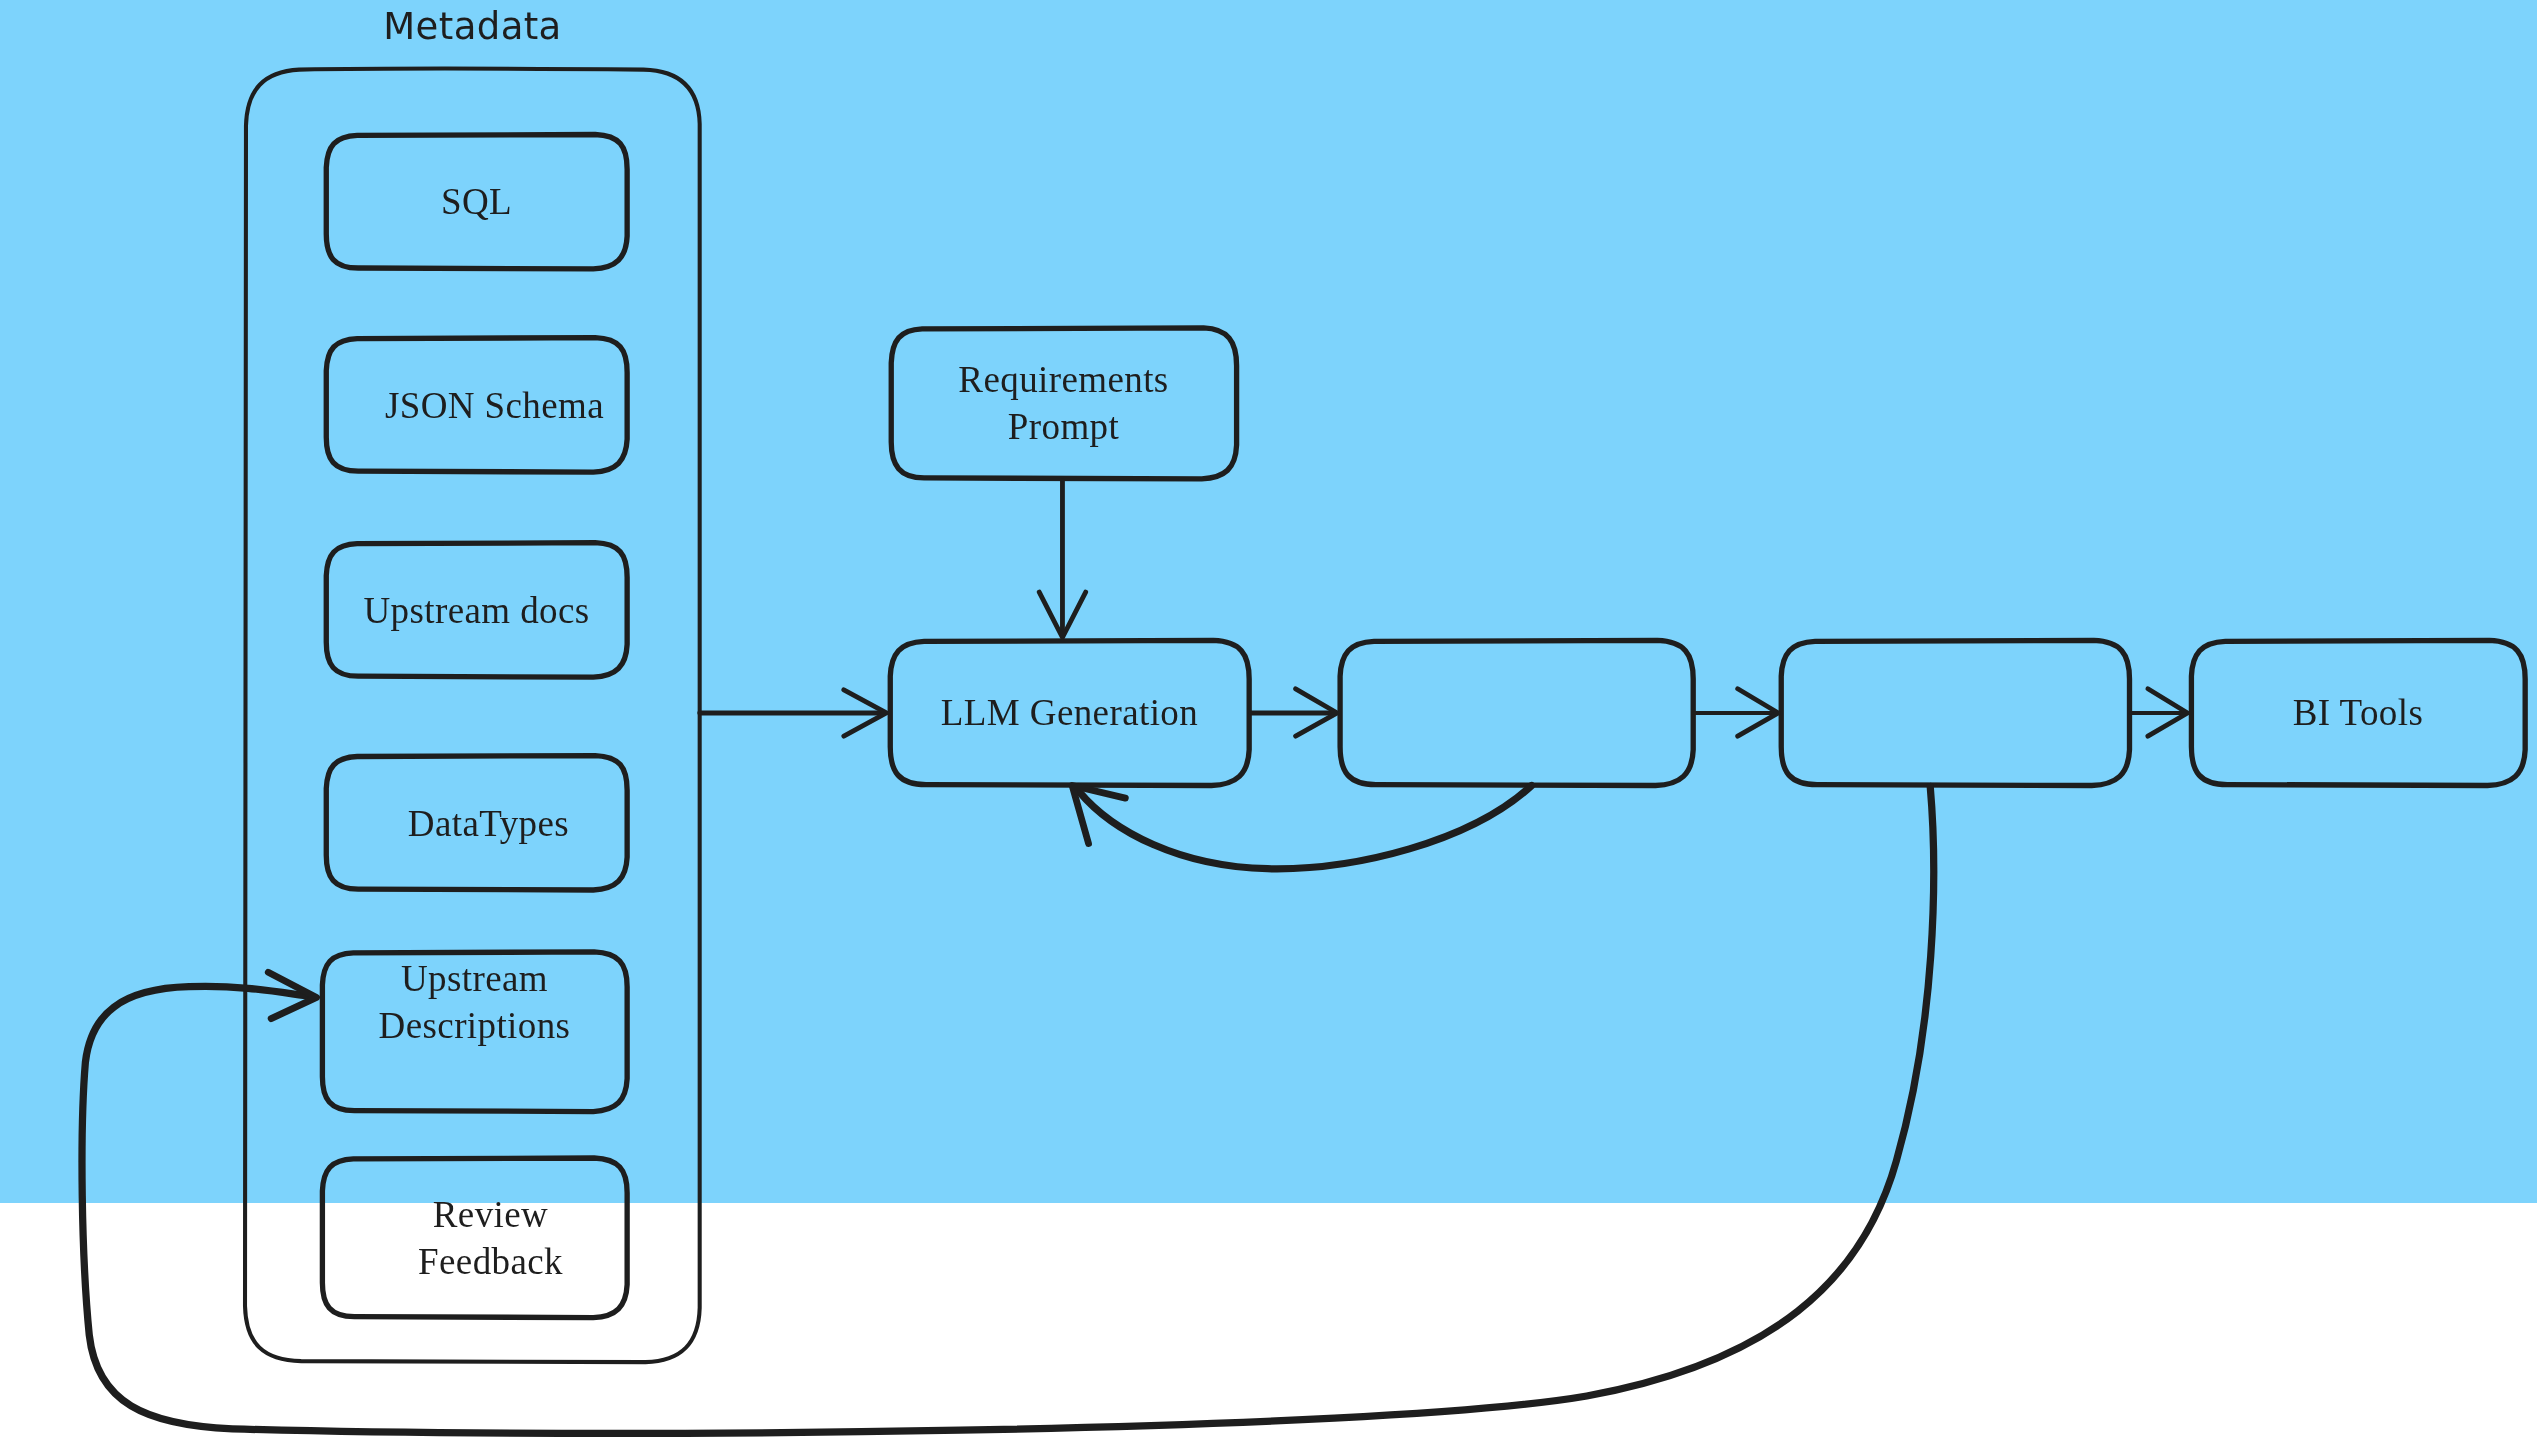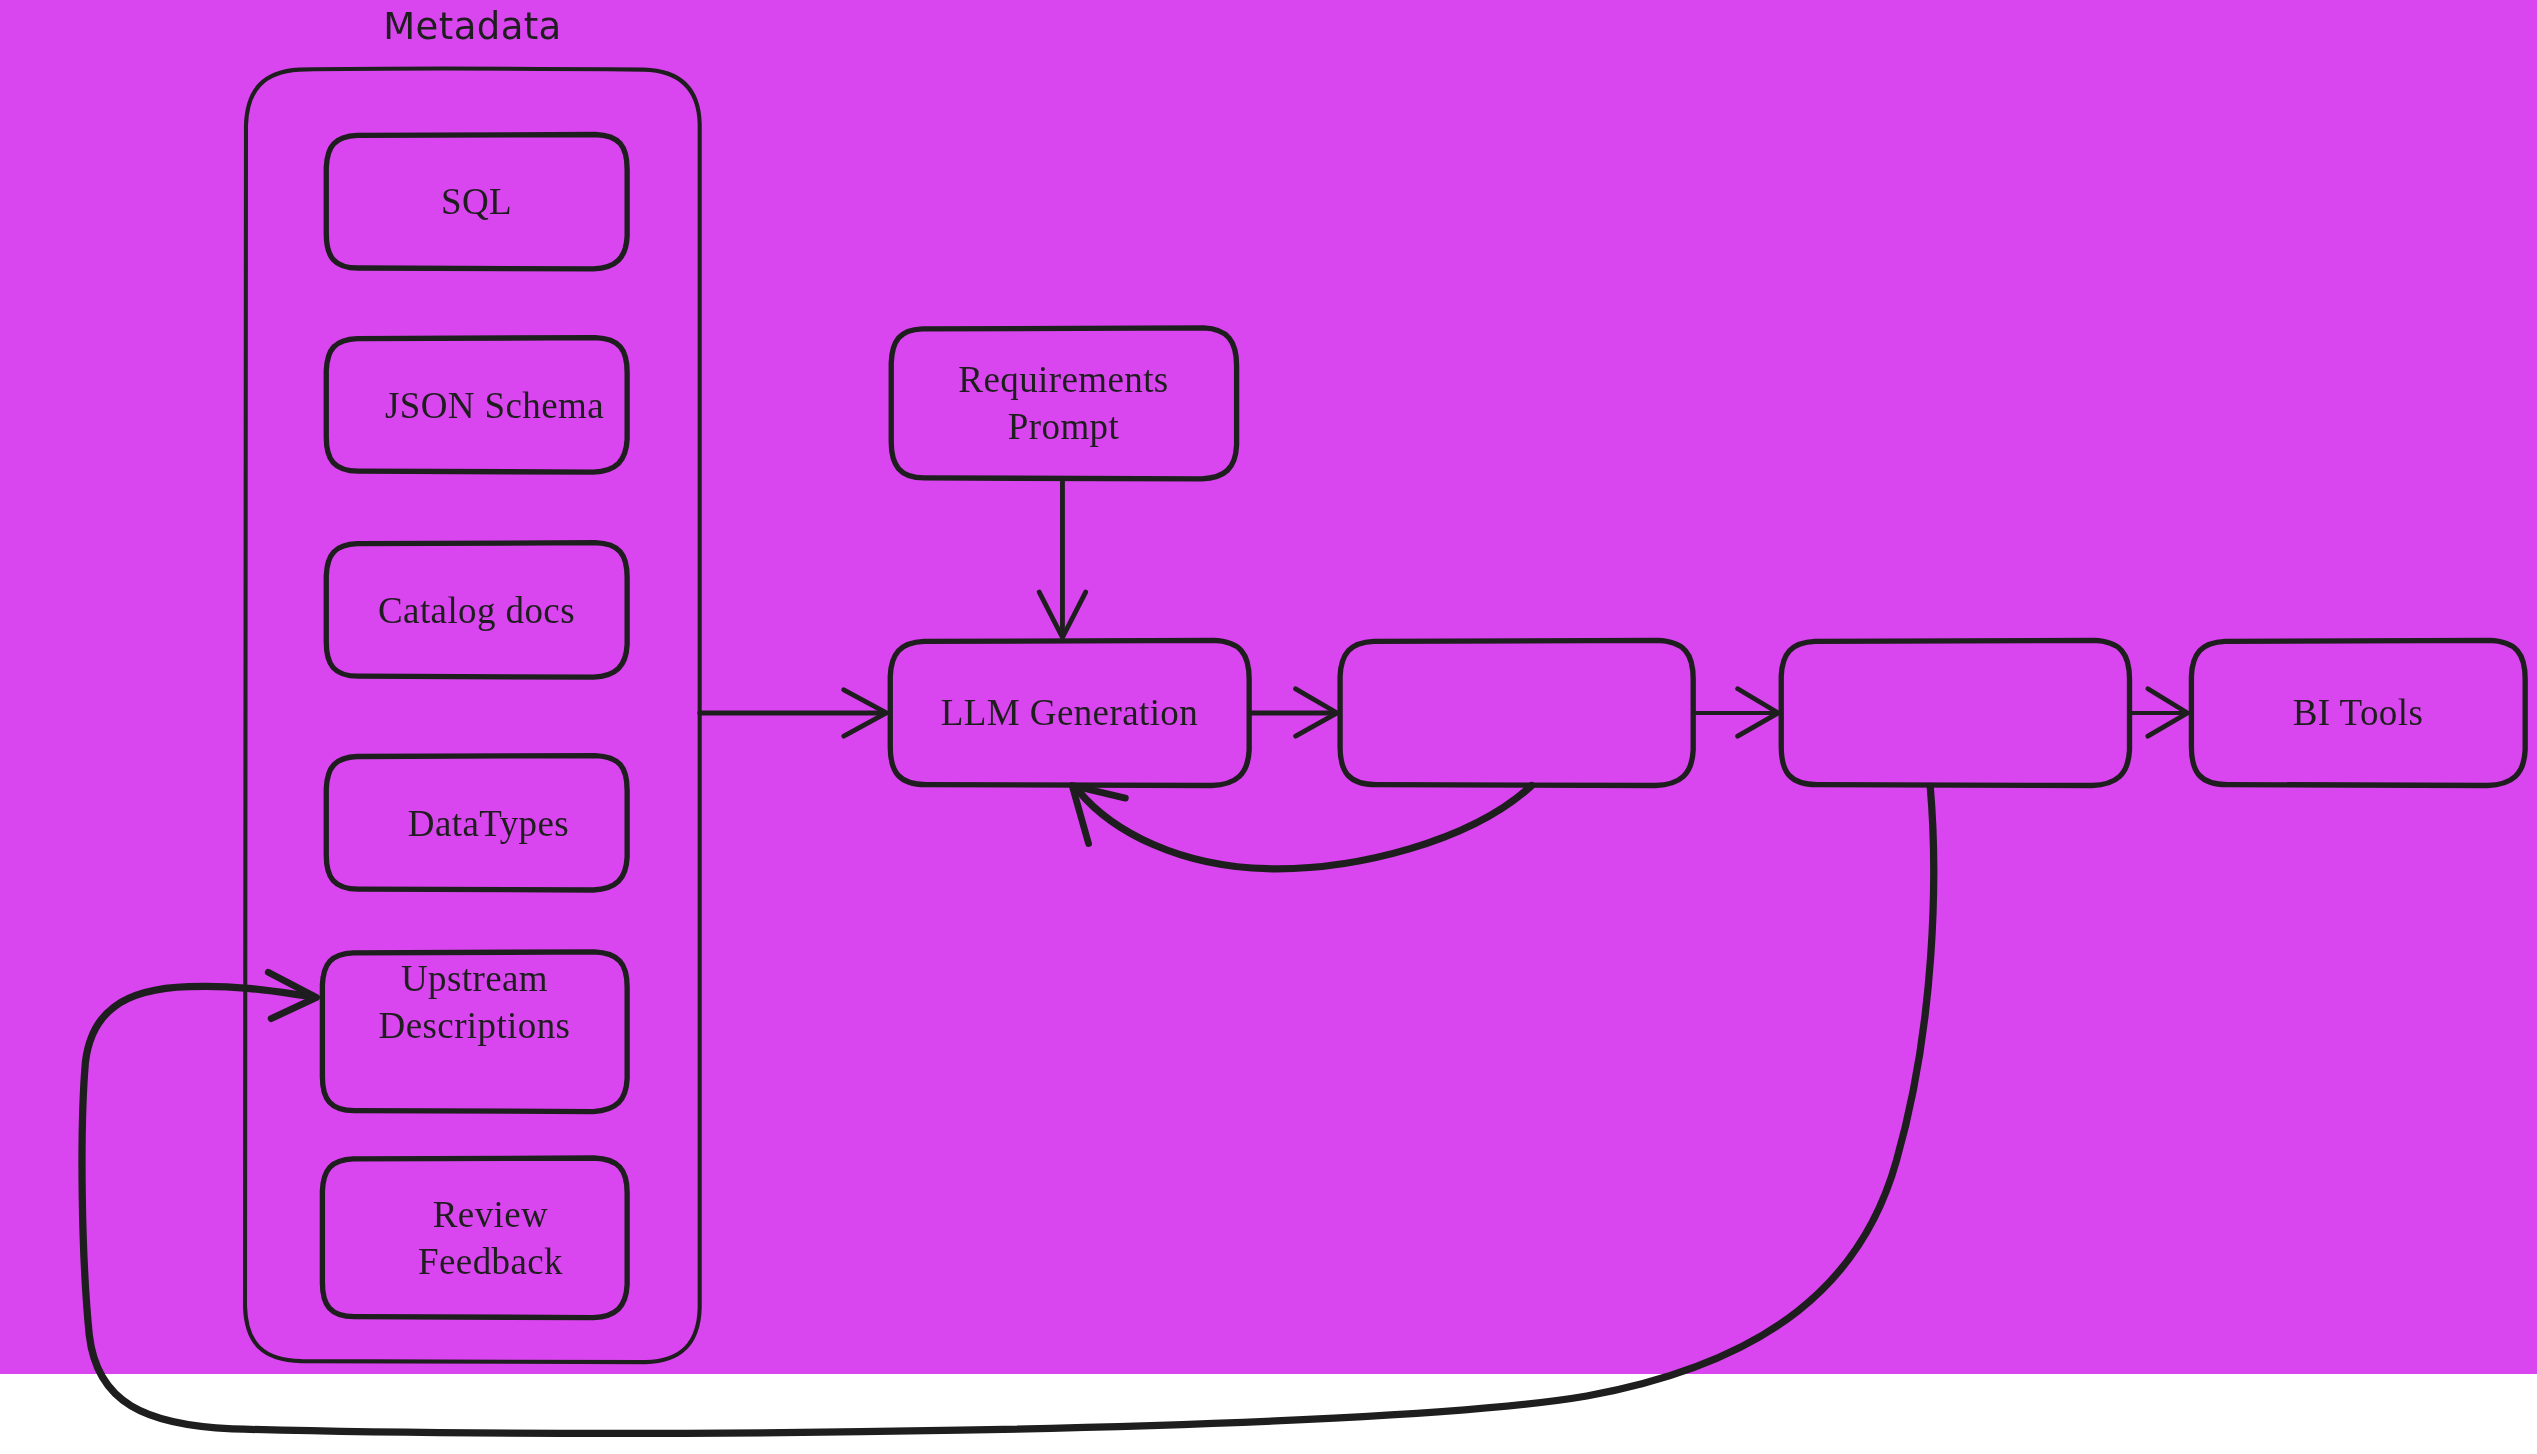--- a/index.html
+++ b/index.html
@@ -9,22 +9,22 @@
   }
   body {
     width: 2538px;
     height: 1454px;
     font-family: "DejaVu Sans", sans-serif;
     overflow: hidden;
   }
   #diagram-root {
     position: relative;
     width: 2538px;
-    height: 1374px;
-    background: #d946ef;
+    height: 1203px;
+    background: #7dd3fc;
   }
   svg#canvas {
     position: absolute;
     top: 0;
     left: 0;
     width: 2538px;
     height: 1454px;
   }
   .shape-stroke {
     fill: none;
@@ -271,21 +271,21 @@
     </g>
 
   </svg>
 
   <div class="group-title" style="left:245px; top:4.8px;">Metadata</div>
 
   <div class="node-label" style="left:326px; top:135px; width:301px; height:134px;">SQL</div>
 
   <div class="node-label" style="left:344px; top:339px; width:301px; height:134px;">JSON Schema</div>
 
-  <div class="node-label" style="left:326px; top:544px; width:301px; height:134px;">Catalog docs</div>
+  <div class="node-label" style="left:326px; top:544px; width:301px; height:134px;">Upstream docs</div>
 
   <div class="node-label" style="left:338px; top:757px; width:301px; height:134px;">DataTypes</div>
 
   <div class="node-label" style="left:322px; top:923px; width:305px; height:159px;">Upstream
 Descriptions</div>
 
   <div class="node-label" style="left:338px; top:1159px; width:305px; height:159px;">Review
 Feedback</div>
 
   <div class="node-label" style="left:891px; top:329px; width:345px; height:150px;">Requirements

